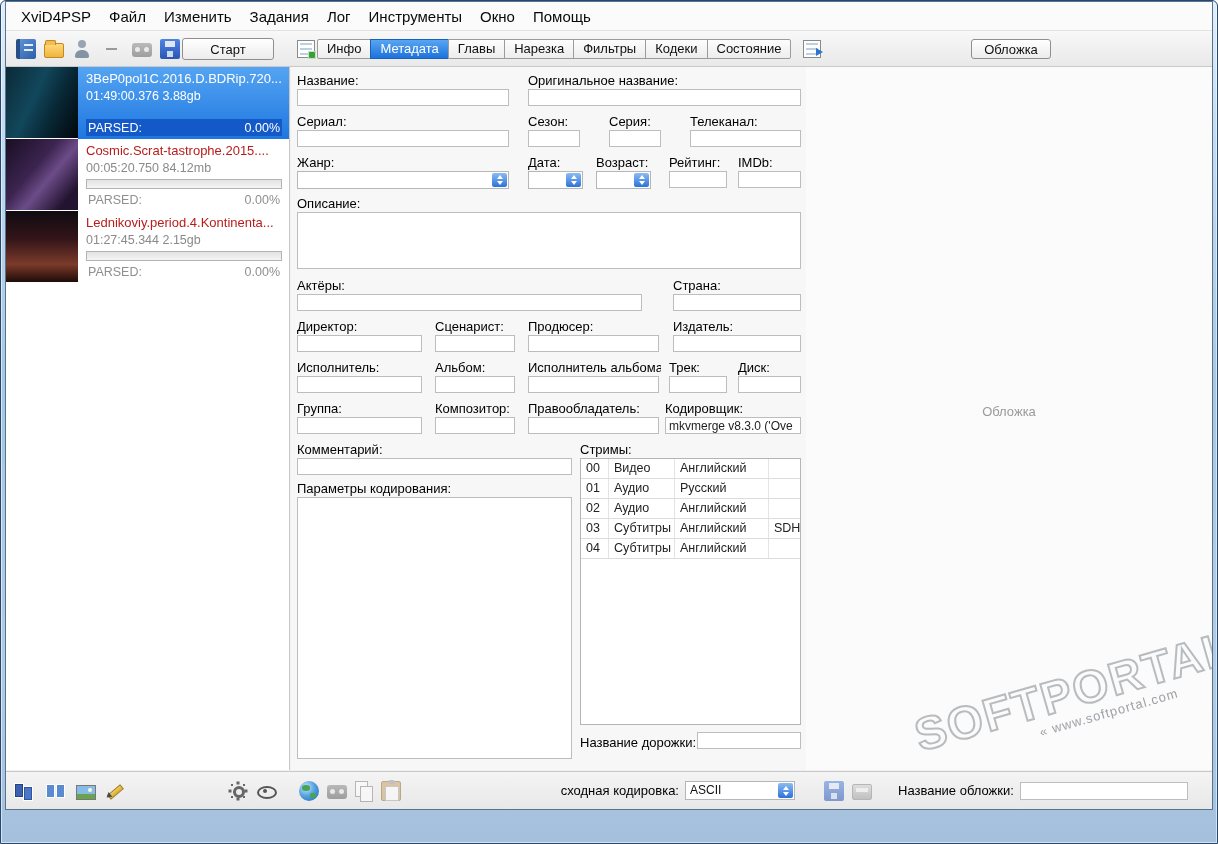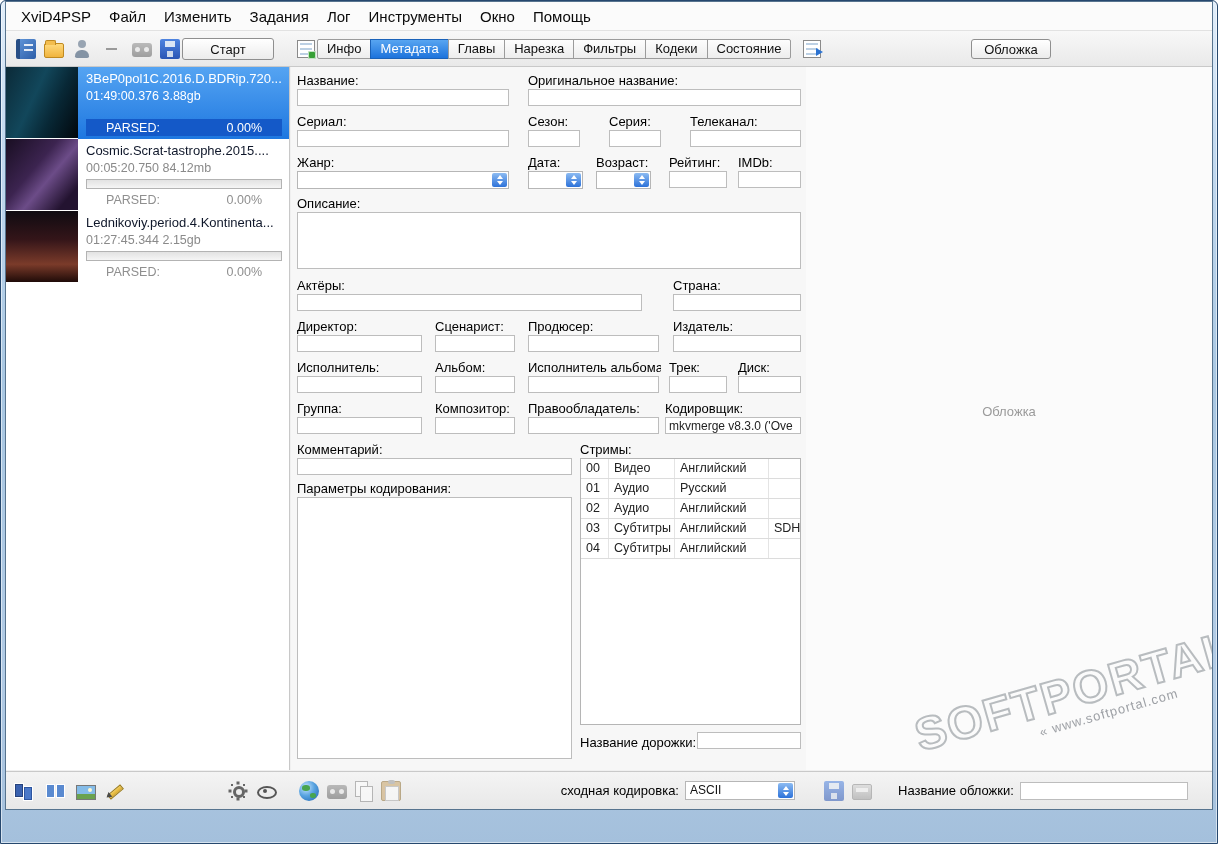--- a/index.html
+++ b/index.html
@@ -49,25 +49,25 @@
   .panel-left{left:0;width:284px;background:#fff;border-right:1px solid #c8c8c8;}
   .panel-center{left:285px;width:596px;background:#f7f7f7;border-right:1px solid #c8c8c8;}
   .panel-right{left:800px;right:0;background:#fbfbfb;}
   
   .task{height:72px;display:flex;}
   .thumb{width:72px;height:71px;flex:none;}
   .th1{background:linear-gradient(115deg,#0b2a38 0%,#12475b 40%,#082836 65%,#02070c 100%);}
   .th2{background:linear-gradient(130deg,#190e22 0%,#3c2450 40%,#6c4c88 58%,#231330 85%);}
   .th3{background:linear-gradient(180deg,#0f0b11 0%,#341519 40%,#7b3b2a 75%,#1f0b08 100%);}
   .t-col{flex:1;padding:3px 7px 0 8px;overflow:hidden;}
-  .t-name{font-size:13px;height:17px;line-height:17px;color:#0f172a;white-space:nowrap;overflow:hidden;}
+  .t-name{font-size:13px;height:17px;line-height:17px;color:#b91c1c;white-space:nowrap;overflow:hidden;}
   .t-meta{font-size:12.5px;height:16px;line-height:16px;color:#8a8a8a;margin-top:1px;white-space:nowrap;overflow:hidden;}
   .t-bar{height:10px;margin-top:3px;border:1px solid #b3b3b3;background:linear-gradient(#e2e2e2,#f5f5f5);}
   .t-parsed{height:17px;margin-top:2px;display:flex;justify-content:space-between;align-items:center;
-    font-size:12.5px;color:#8f8f8f;padding:0 20px;}
+    font-size:12.5px;color:#8f8f8f;padding:0 2px;}
   .task.selected .t-col{background:linear-gradient(180deg,#55a4f2,#1e77e0);}
   .task.selected .t-name,.task.selected .t-meta{color:#fff;}
   .task.selected .t-bar{visibility:hidden;}
   .task.selected .t-parsed{background:#1459c8;color:#fff;}
   
   .lbl{position:absolute;font-size:13px;color:#000;height:15px;line-height:15px;white-space:nowrap;overflow:hidden;}
   .tf{position:absolute;height:17px;border:1px solid #bdbdbd;background:#fff;font-size:12px;
     font-family:"Liberation Sans",sans-serif;padding:0 3px;color:#222;}
   .ta{position:absolute;border:1px solid #bdbdbd;background:#fff;}
   .combo{position:absolute;height:18px;border:1px solid #b6b6b6;background:#fff;}

